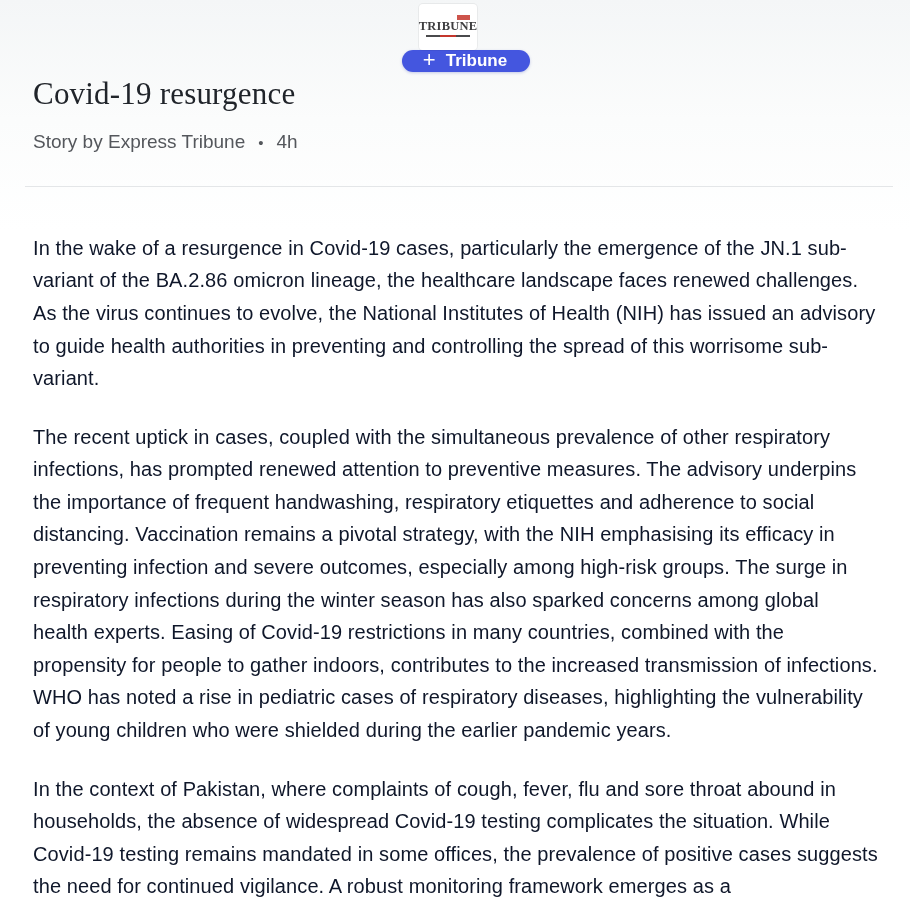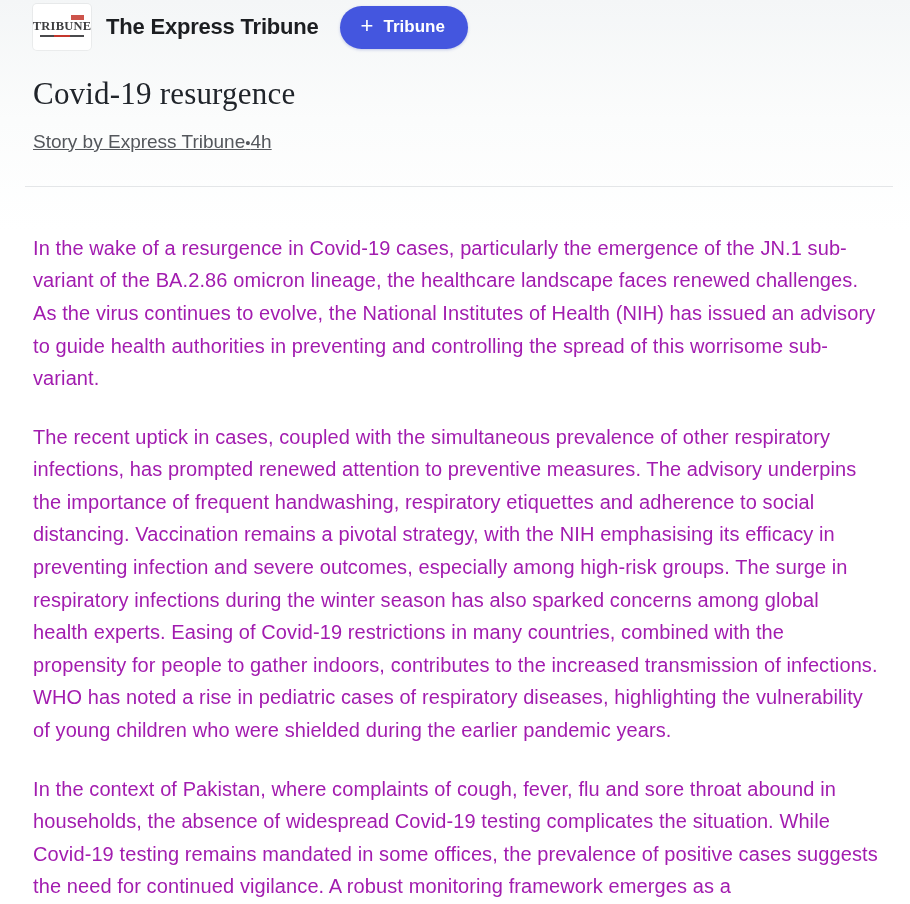--- a/index.html
+++ b/index.html
@@ -10,20 +10,21 @@
     background: linear-gradient(180deg, #f4f6f7 0%, #fbfcfc 120px, #ffffff 230px);
   }
   .page { padding: 0 32px 0 33px; }
 
   
   .header {
     display: flex;
     align-items: center;
     padding-top: 4px;
     height: 50px;
+    flex-direction: column;
   }
   .logo {
     position: relative;
     width: 58px; height: 46px;
     background: #ffffff;
     border-radius: 4px;
     box-shadow: 0 0 0 1px rgba(0,0,0,0.05);
     margin-right: 15px;
     flex: 0 0 auto;
     display: flex; align-items: center; justify-content: center;
@@ -96,62 +97,61 @@
     font-weight: 400;
     font-size: 31px;
     line-height: 1.12;
     color: #20242a;
     letter-spacing: 0.2px;
   }
   .byline {
     margin-top: 19px;
     display: flex;
     align-items: center;
+    gap: 13px;
     font-size: 19px;
     color: #54575c;
-    text-decoration: underline;
   }
   .byline-dot {
     font-size: 15px;
     color: #54575c;
     position: relative;
     top: 1px;
   }
 
   .divider {
     border: none;
     border-top: 1px solid #e4e6e8;
     margin: 33px 0 0 -8px;
     width: 868px;
   }
 
   
   .article-body { margin-top: 45px; }
   .article-body p {
     font-size: 20px;
     line-height: 32.6px;
-    color: #a21caf;
+    color: #0f172a;
     letter-spacing: 0.1px;
     max-width: 846px;
     margin-bottom: 26px;
   }
 </style>
 </head>
 <body>
 
 <div class="page">
 
   <div class="header">
     <div class="logo">
       <span class="logo-word">TRIBUNE</span>
       <span class="logo-accent"></span>
       <span class="logo-underline"></span>
       <span class="logo-underline-red"></span>
     </div>
-    <div class="publisher-name">The Express Tribune</div>
     <button class="follow-btn">
       <span class="follow-plus">+</span>
       <span>Tribune</span>
     </button>
   </div>
 
   <h1 class="article-title">Covid-19 resurgence</h1>
 
   <div class="byline">
     <span>Story by Express Tribune</span>

